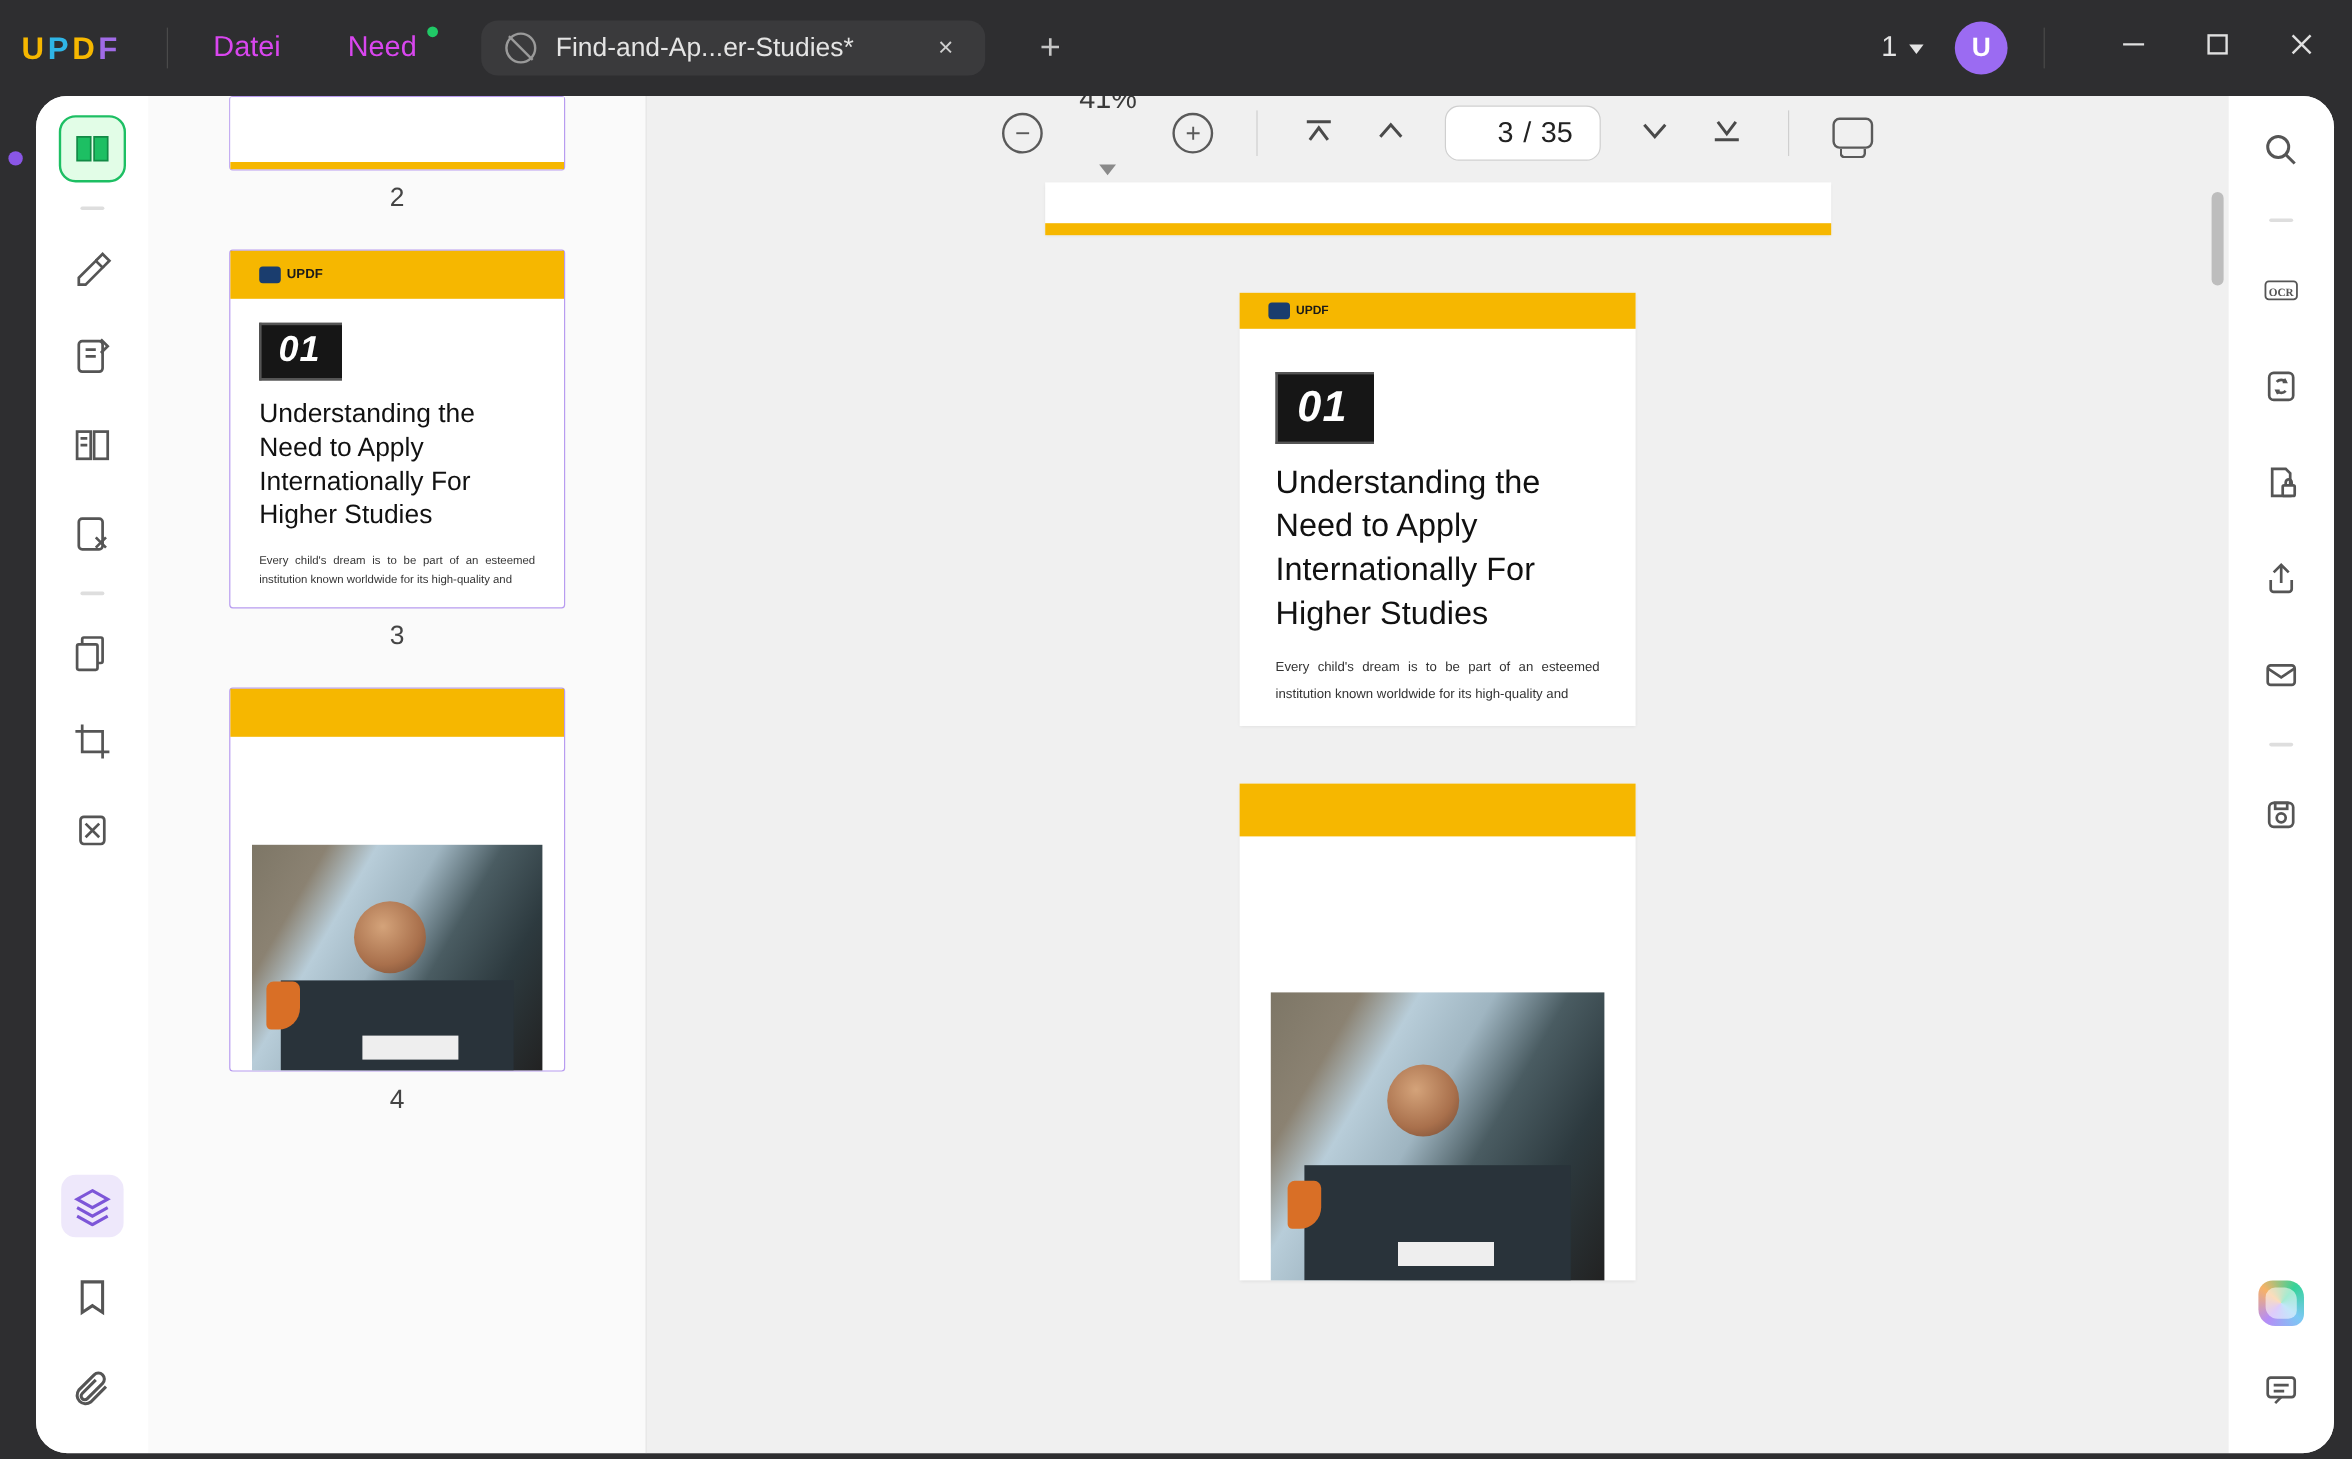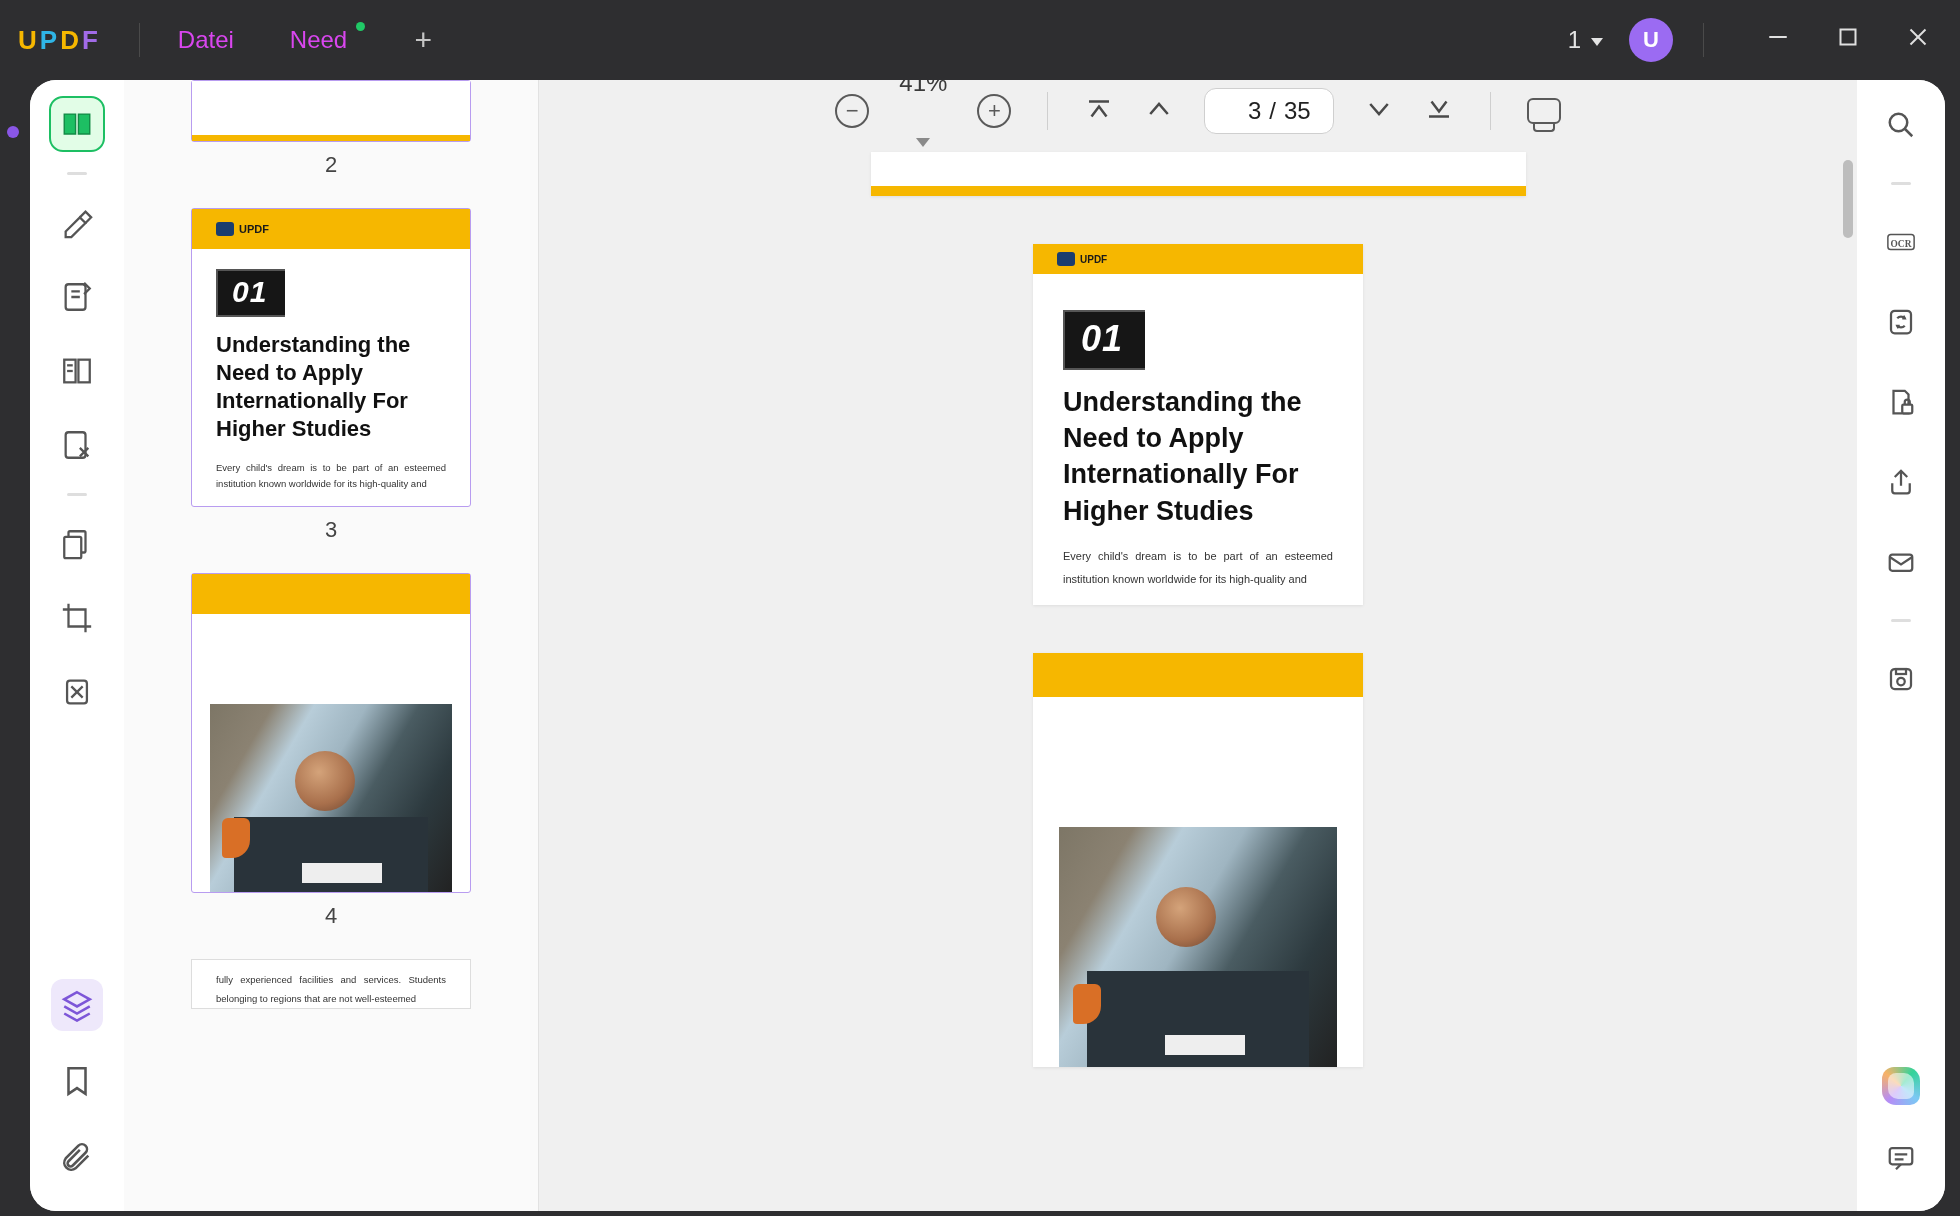--- a/index.html
+++ b/index.html
@@ -153,21 +153,21 @@
     border-radius: 3px;
     position: relative;
   }
   .thumb-label { text-align: center; color: #444; font-size: 22px; margin: 10px 0 30px 0; }
   .yellow-bar { background: #f6b700; height: 40px; width: 100%; display:flex; align-items:center; padding-left:24px;}
   .yl-logo { display:inline-flex; align-items:center; gap:5px;}
   .yl-logo .sq { width:18px; height:14px; background:#1a3d6e; border-radius:3px; position:relative;}
   .yl-logo .txt { color:#1a1a1a; font-weight:700; font-size:11px;}
   .thumb-body { padding: 20px 24px 14px 24px; }
   .badge01 { background:#161616; color:#fff; font-style:italic; font-weight:700; font-size:30px; display:inline-block; padding: 4px 18px 6px 14px; border:2px solid #555; border-right:none; letter-spacing:1px; margin-bottom:14px;}
-  .thumb-h1 { font-weight:700; font-size:22px; line-height:1.28; color:#111; margin-bottom:16px;}
+  .thumb-h1 { font-weight:400; font-size:22px; line-height:1.28; color:#111; margin-bottom:16px;}
   .thumb-p { font-size:9.5px; color:#333; text-align: justify; line-height:1.7;}
   .thin-yellow { background:#f6b700; height: 6px; width:100%; margin-top: 30px;}
 
   
   .p2-remnant { height: 60px; background:#fff; position:relative;}
   .p2-remnant .thin-yellow { position:absolute; bottom:0; left:0; right:0; height:6px;}
 
   
   .photo-placeholder {
     margin: 90px 18px 0 18px;
@@ -295,20 +295,25 @@
       <span class="d">D</span>
       <span class="f">F</span>
   </div>
   <div class="menu-sep"></div>
   <div class="menu-item">Datei</div>
   <div class="menu-item">
     <span>Need</span>
     <span class="green-dot"></span>
   </div>
 
+  <div class="tab">
+    <div class="tab-icon"></div>
+    <div class="tab-title">Find-and-Ap...er-Studies*</div>
+    <div class="tab-close">×</div>
+  </div>
   <div class="tab-add">+</div>
 
   <div class="title-right">
     <div class="win-counter">
       <span>1</span>
       <span class="chev-down"></span>
     </div>
     <div class="avatar">U</div>
     <div class="menu-sep"></div>
     <div class="window-controls">
@@ -433,23 +438,20 @@
 
     <div class="thumb-page">
       <div class="yellow-bar" style="height:40px;"></div>
       <div class="photo-placeholder">
         <div class="orange"></div>
           <div class="book"></div>
       </div>
     </div>
     <div class="thumb-label">4</div>
 
-    <div class="p5-remnant">
-      <div class="thumb-p">fully experienced facilities and services. Students belonging to regions that are not well-esteemed</div>
-    </div>
   </div>
 
   <div class="main-view">
 
     <div class="toolbar">
       <div class="tb-circle">−</div>
       <div class="tb-zoom">
         <span>41%</span>
         <span style="width:30px;"></span>
         <span class="tb-drop"></span>

